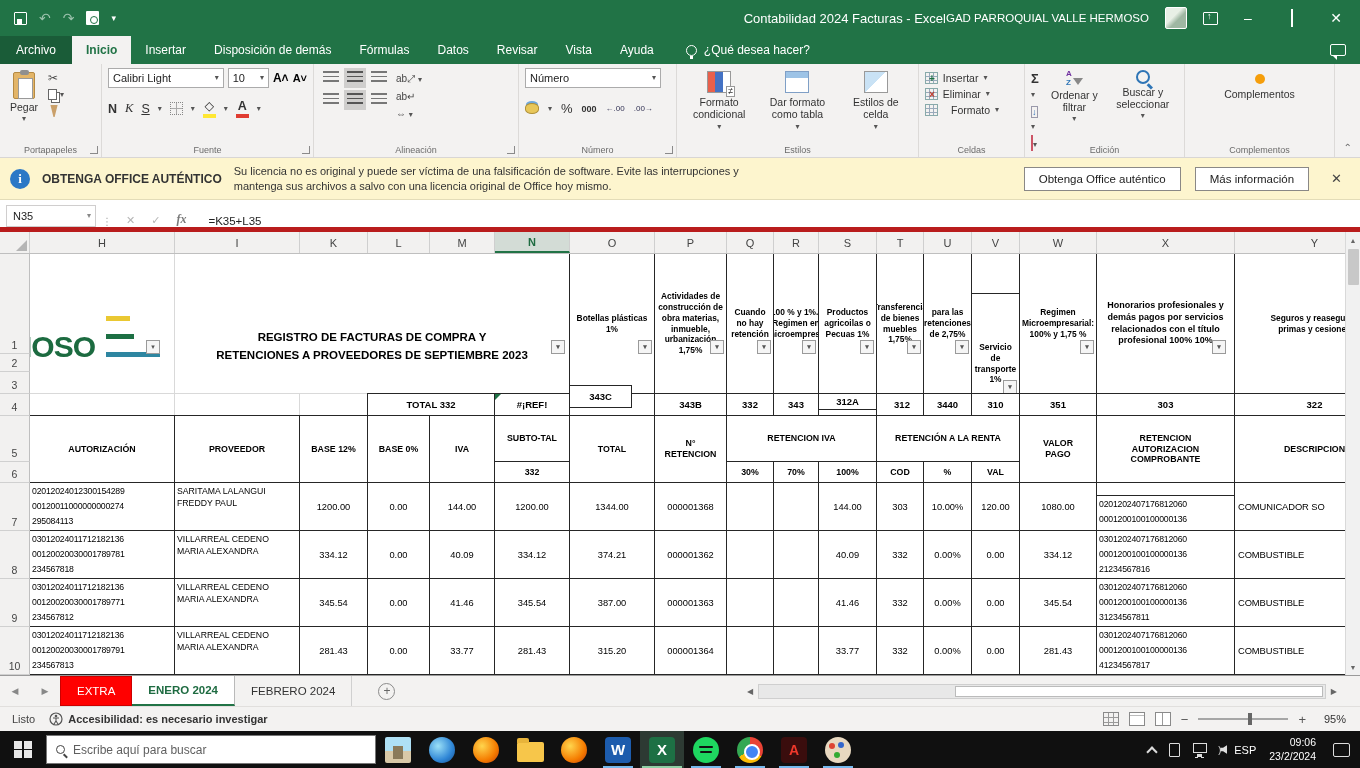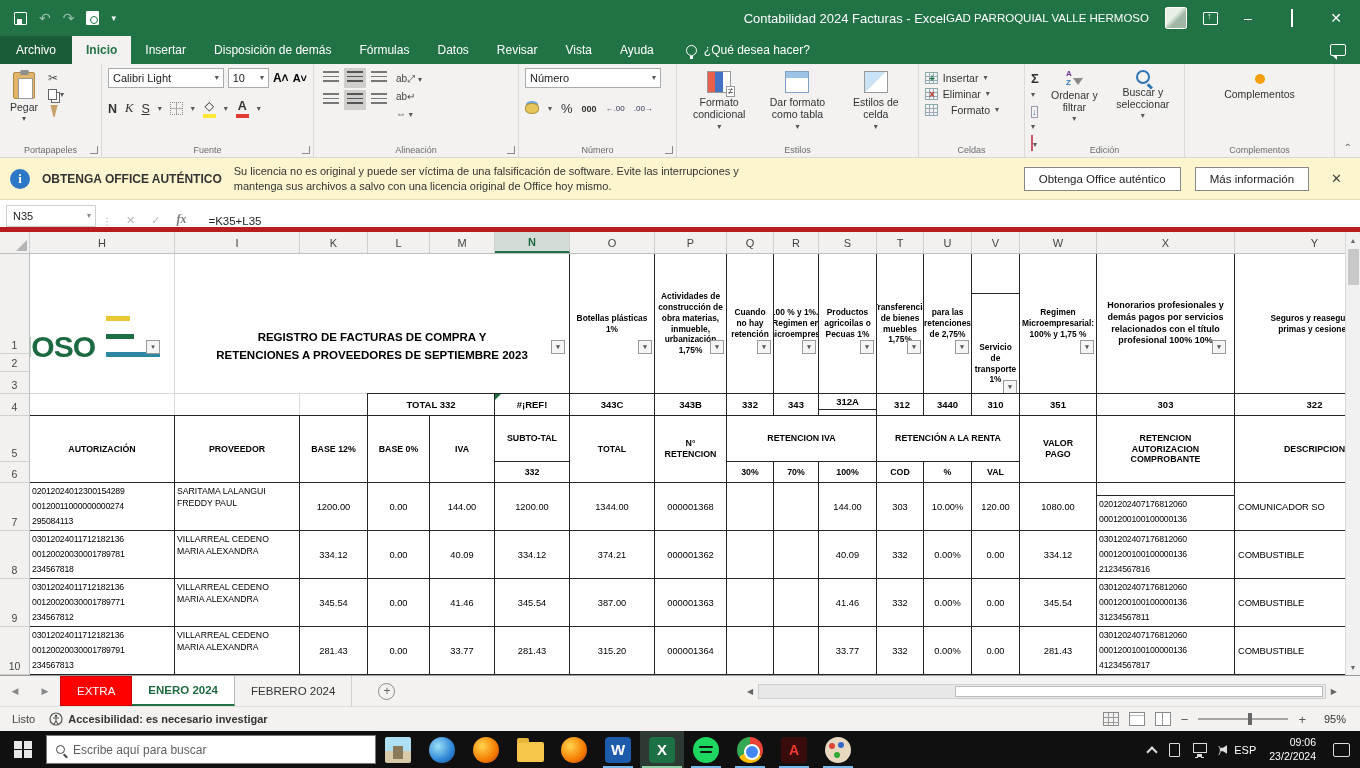--- a/index.html
+++ b/index.html
@@ -487,21 +487,21 @@
         <div class="cell bk bandhdr" style="left: 941px; top: -1px; width: 49px; height: 141px; margin-top: 40px;">Servicio de transporte 1%<span class="dd" style="right: 2px; top: 86px;">▾</span></div>
         <div class="cell bk bandhdr" style="left: 989px; top: -1px; width: 78px; height: 141px;">Regimen Microempresarial: 100% y 1,75 %<span class="dd" style="right: 2px; top: 86px;">▾</span></div>
         <div class="cell bk bandhdr" style="left: 1066px; top: -1px; width: 139px; height: 141px; font-size: 9px;">Honorarios profesionales y demás pagos por servicios relacionados con el título profesional 100% 10%<span class="dd" style="right: 8px; top: 86px;">▾</span></div>
         <div class="cell bk bandhdr" style="left: 1204px; top: -1px; width: 161px; height: 141px;">Seguros y reaseguros
 primas y cesiones</div>
         <div class="cell gy" style="left: -1px; top: 139px; width: 146px; height: 23px;"></div>
         <div class="cell gy" style="left: 144px; top: 139px; width: 126px; height: 23px;"></div>
         <div class="cell gy" style="left: 269px; top: 139px; width: 69px; height: 23px;"></div>
         <div class="cell bk code" style="left: 337px; top: 139px; width: 128px; height: 23px;">TOTAL 332</div>
         <div class="cell bk code" style="left: 464px; top: 139px; width: 76px; height: 23px;">#¡REF!<span class="tri"></span></div>
-        <div class="cell bk code" style="left: 539px; top: 139px; width: 86px; height: 23px;">343C</div>
+        <div class="cell bk code" style="left: 539px; top: 131px; width: 63px; height: 23px;">343C</div>
         <div class="cell bk code" style="left: 624px; top: 139px; width: 73px; height: 23px;">343B</div>
         <div class="cell bk code" style="left: 696px; top: 139px; width: 48px; height: 23px;">332</div>
         <div class="cell bk code" style="left: 743px; top: 139px; width: 46px; height: 23px;">343</div>
         <div class="cell bk code" style="left: 788px; top: 139px; width: 59px; height: 17px;">312A</div>
         <div class="cell bk code" style="left: 846px; top: 139px; width: 52px; height: 23px;">312</div>
         <div class="cell bk code" style="left: 893px; top: 139px; width: 49px; height: 23px;">3440</div>
         <div class="cell bk code" style="left: 941px; top: 139px; width: 49px; height: 23px;">310</div>
         <div class="cell bk code" style="left: 989px; top: 139px; width: 78px; height: 23px;">351</div>
         <div class="cell bk code" style="left: 1066px; top: 139px; width: 139px; height: 23px;">303</div>
         <div class="cell bk code" style="left: 1204px; top: 139px; width: 161px; height: 23px;">322</div>

